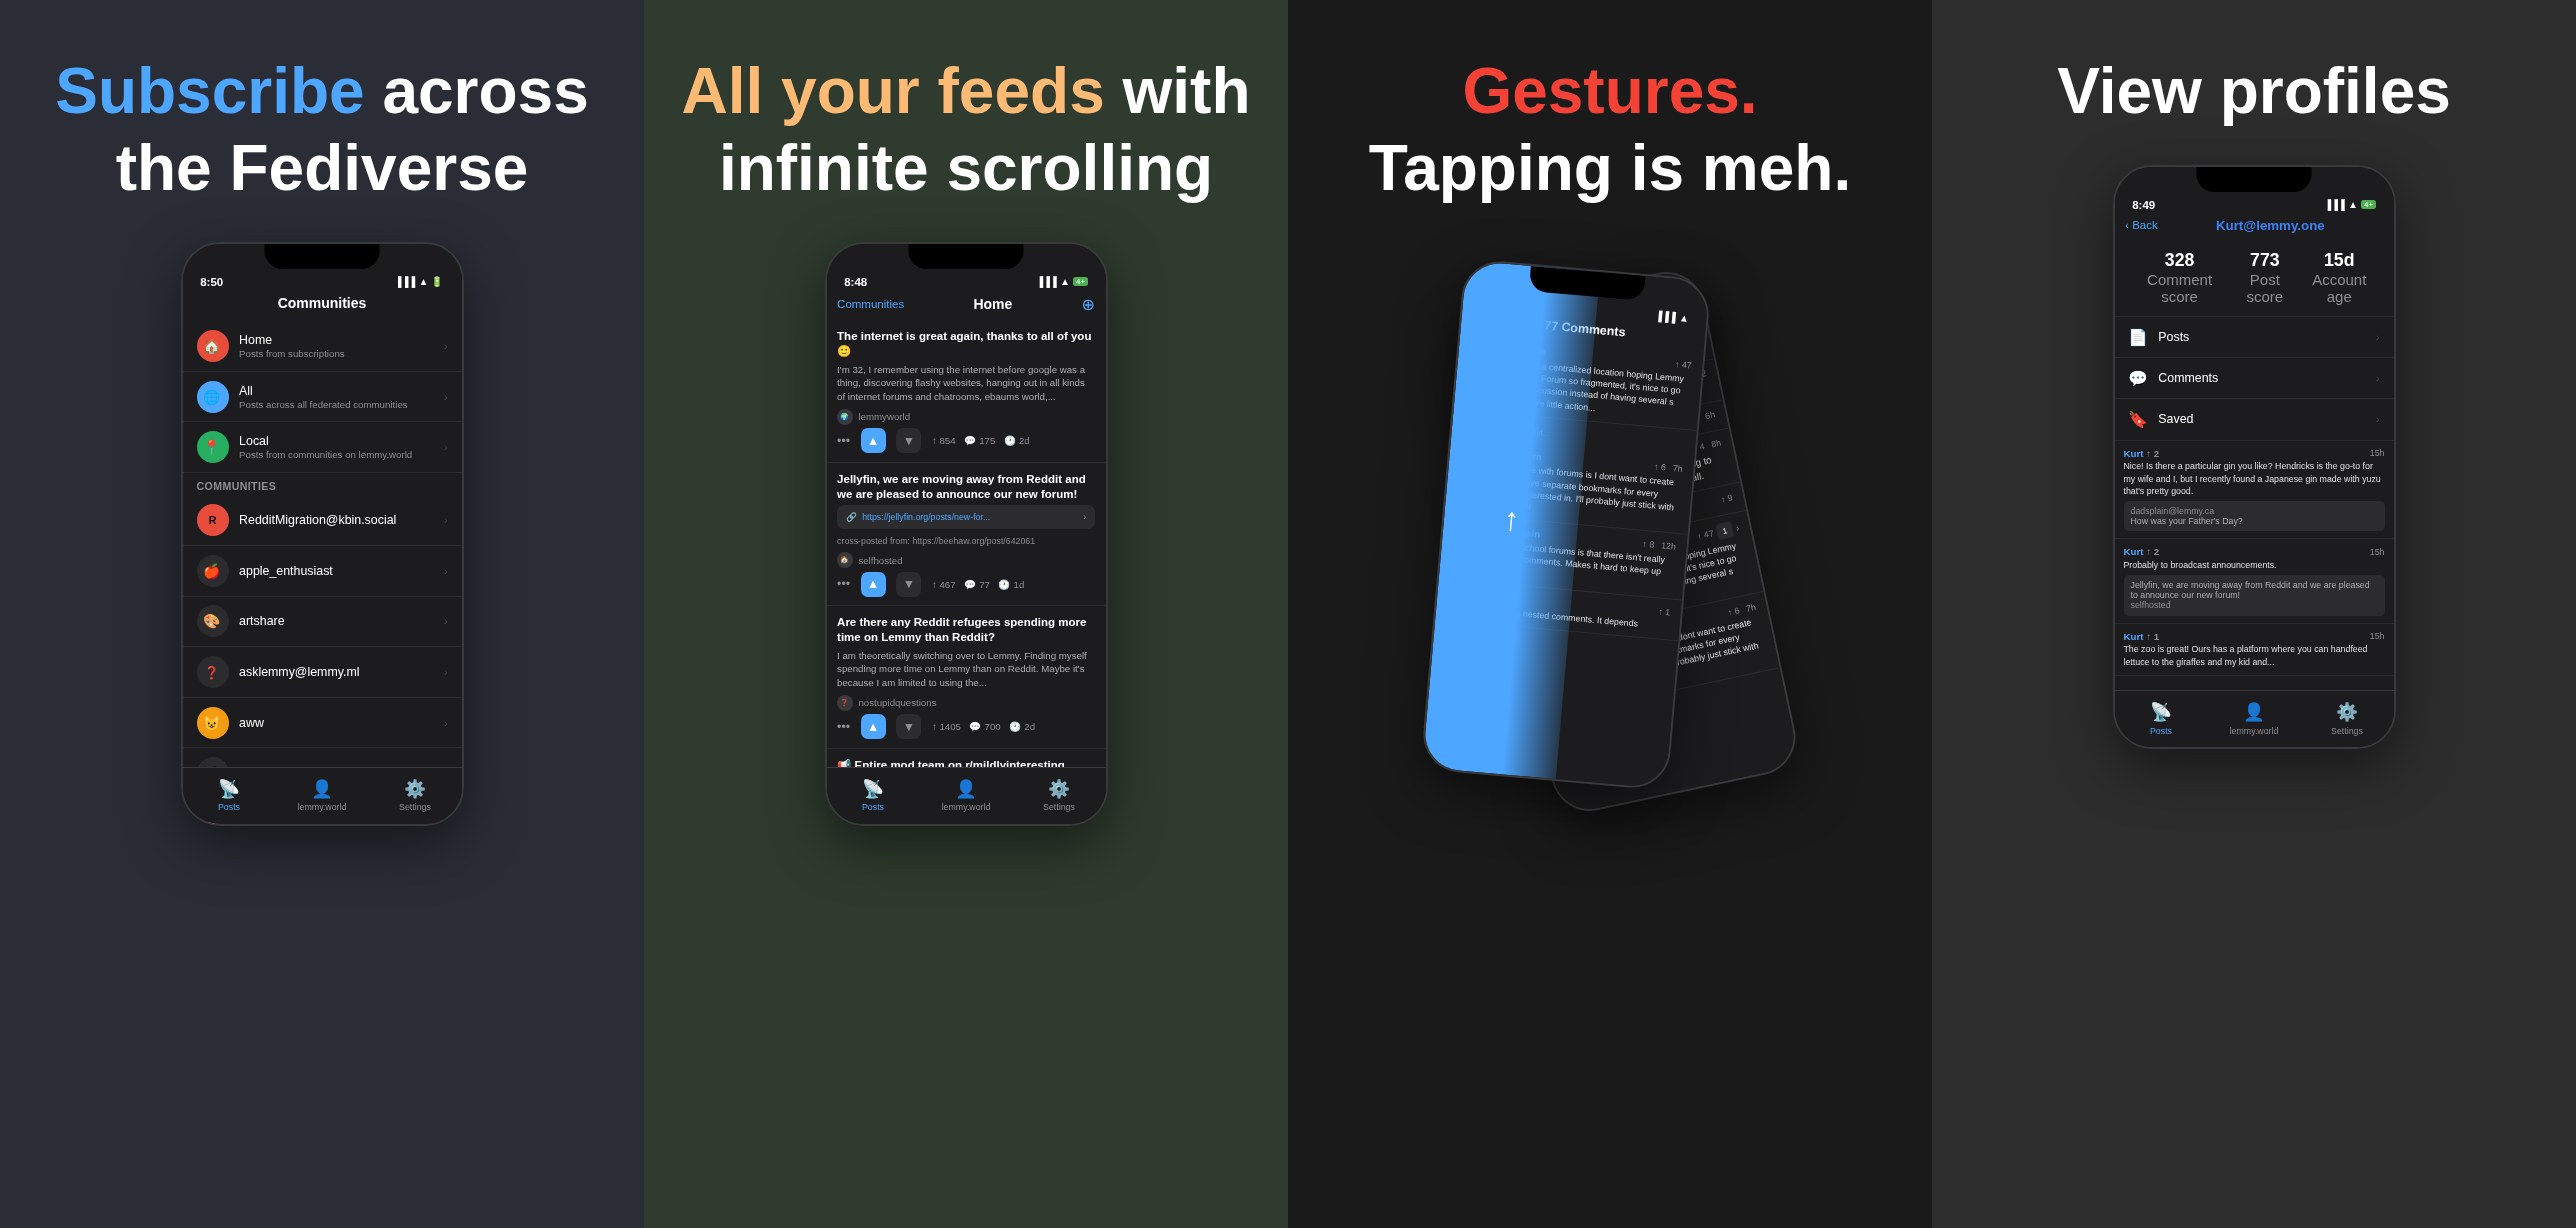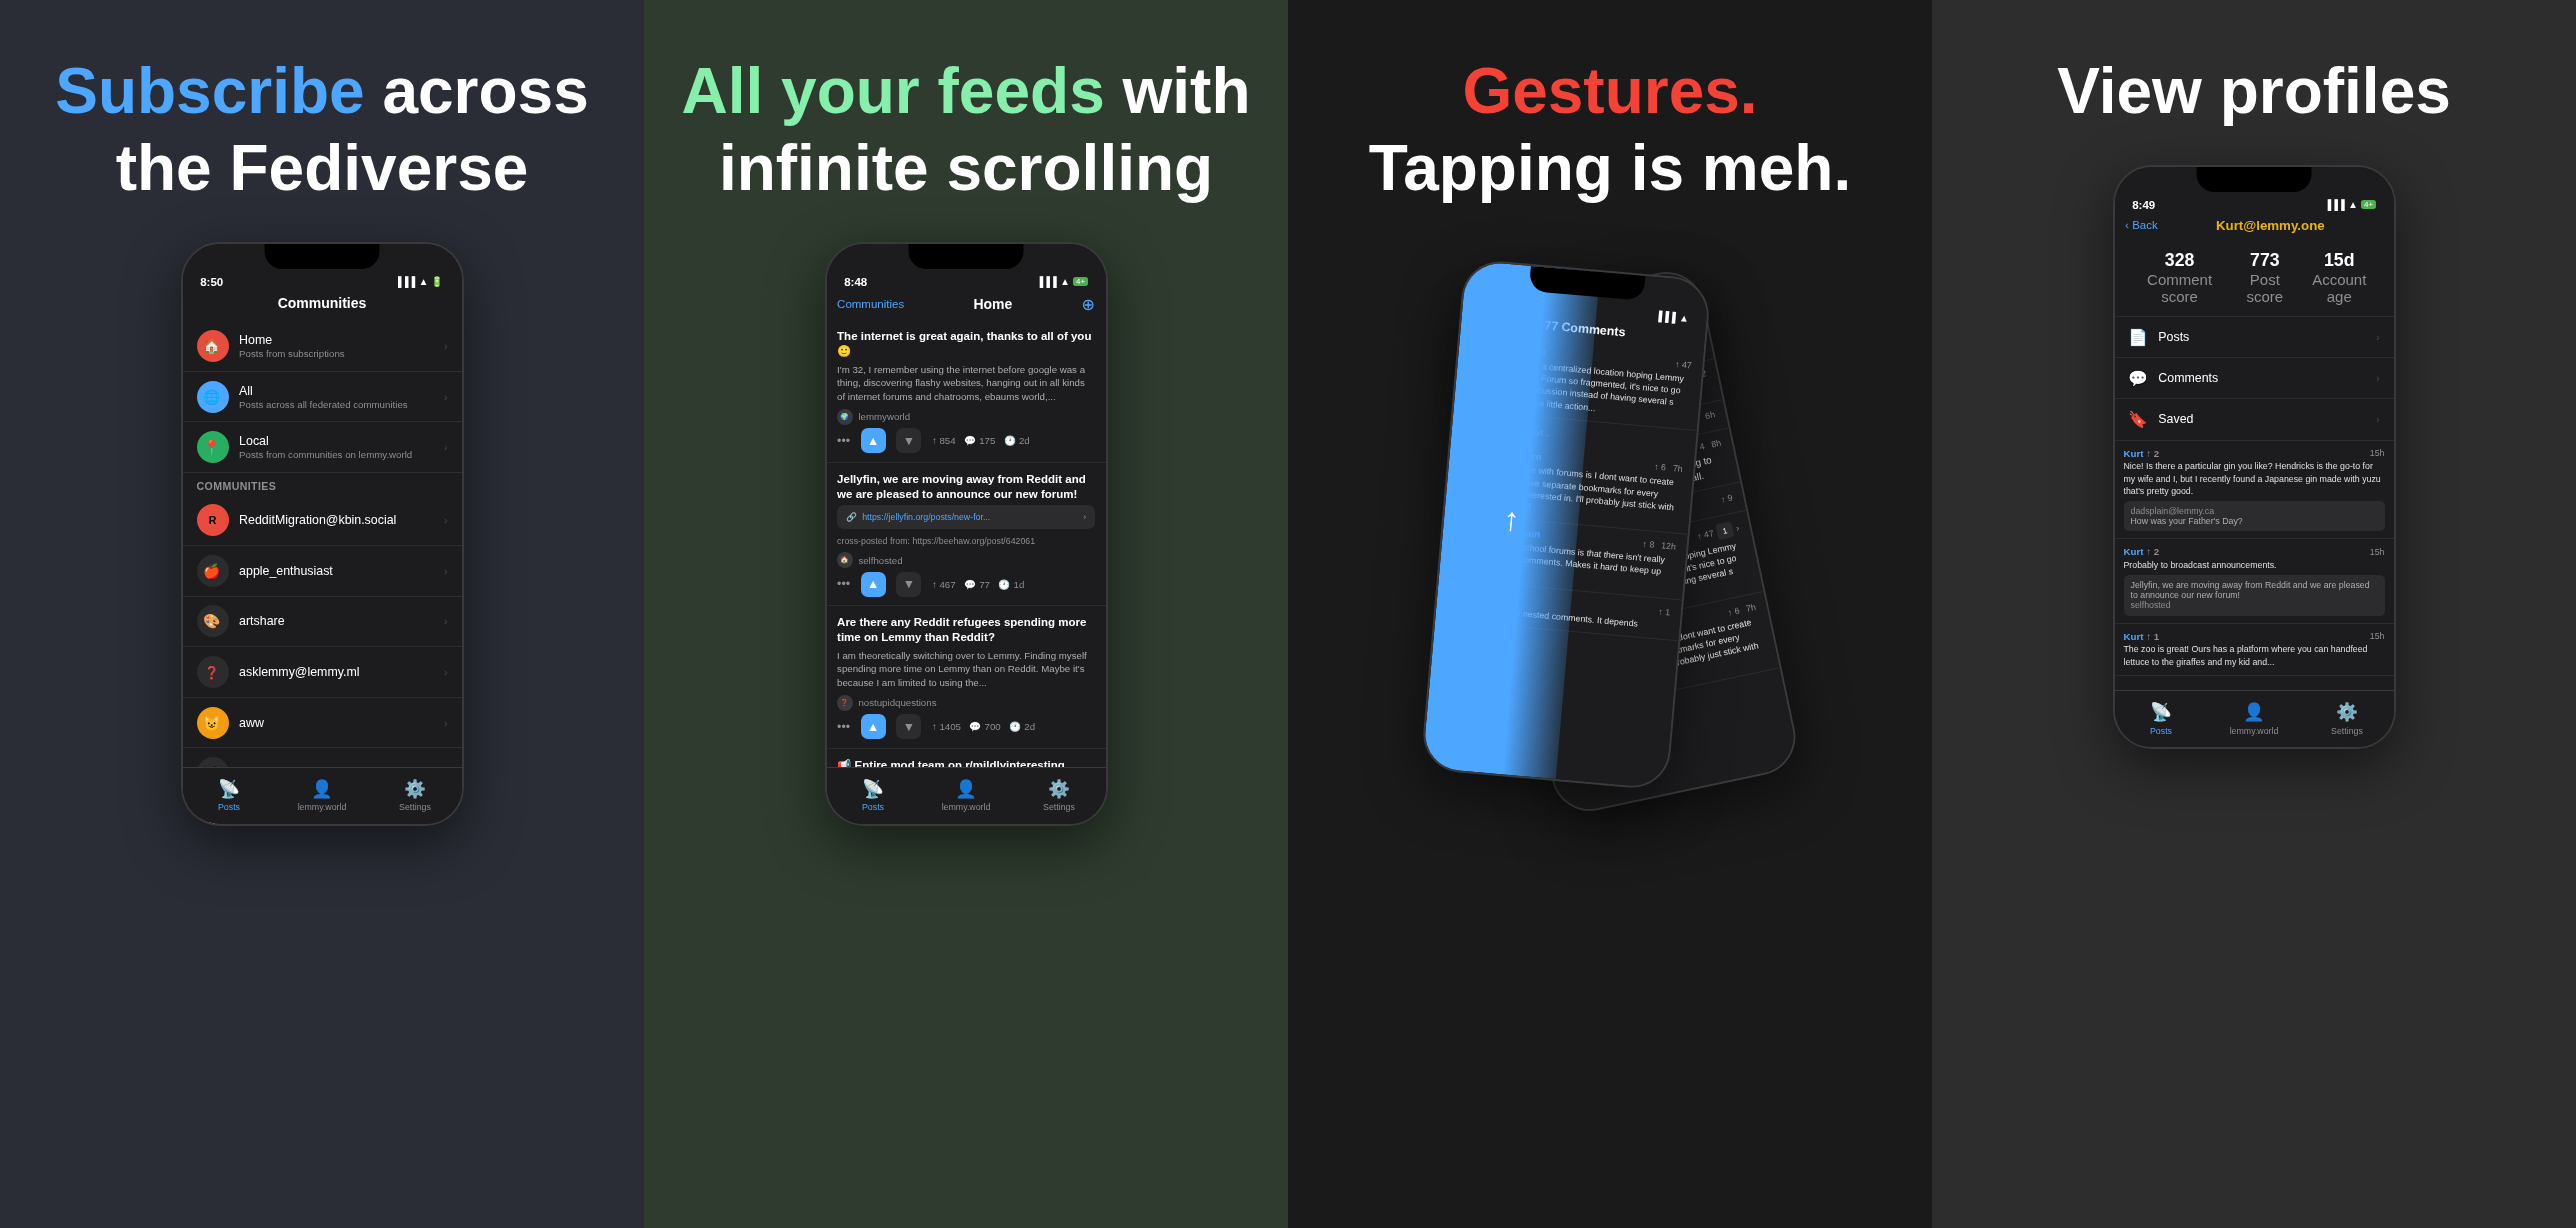--- a/index.html
+++ b/index.html
@@ -32,21 +32,21 @@
       text-align: center;
       margin-bottom: 35px;
       line-height: 1.2;
     }
     .headline h1 {
       font-size: 64px;
       font-weight: 700;
       color: white;
     }
     .headline h1 .accent-blue { color: #4da6ff; }
-    .headline h1 .accent-green { color: #86efac; }
+    .headline h1 .accent-green { color: #fdba74; }
     .headline p {
       font-size: 64px;
       font-weight: 700;
       color: white;
     }
 
     
     .phone-mockup {
       width: 283px;
       height: 584px;
@@ -325,21 +325,21 @@
       padding: 3.5px 10.6px 7px;
     }
     .profile-nav-back {
       color: #4da6ff;
       font-size: 11.5px;
       text-align: center;
     }
     .profile-nav-title {
       font-size: 13.3px;
       font-weight: 600;
-      color: #eab308;
+      color: #3b82f6;
       flex: 1;
       text-align: center;
     }
     .profile-stats {
       display: flex;
       justify-content: space-around;
       padding: 10.6px 14px;
       border-bottom: 0.4px solid #2c2c2e;
     }
     .profile-stat {

